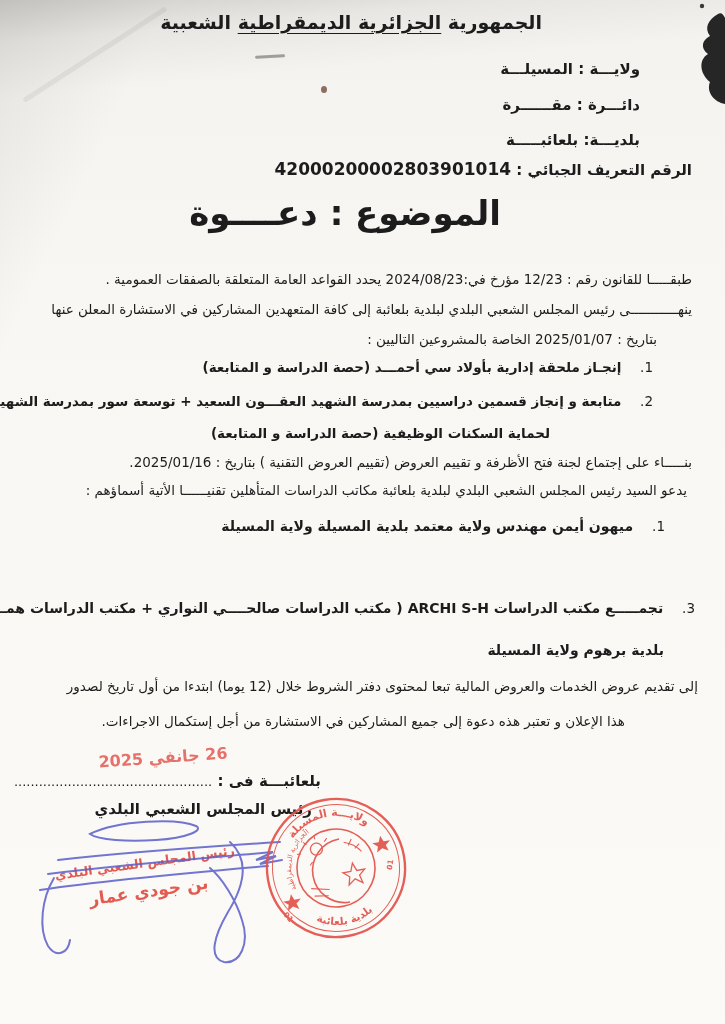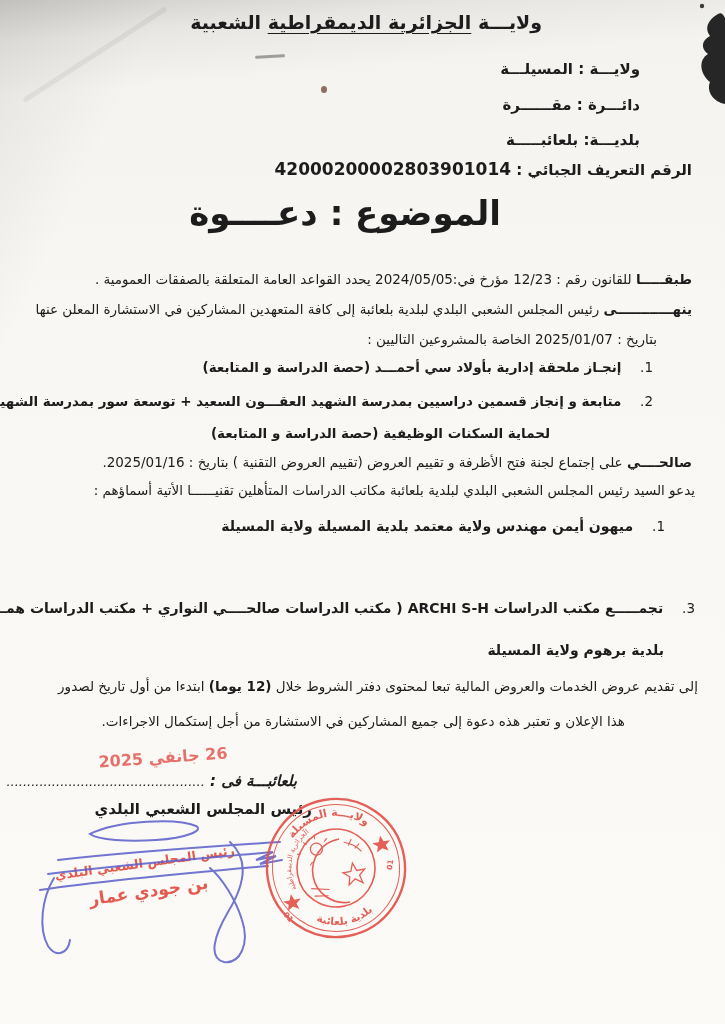--- a/index.html
+++ b/index.html
@@ -12,31 +12,31 @@
     font-family:"DejaVu Sans", sans-serif;color:#1c1c1c;direction:rtl;
   }
   .abs{position:absolute;white-space:nowrap;}
   .republic{top:11px;right:183px;font-size:19px;font-weight:bold;letter-spacing:0px;}
   .republic .ul{text-decoration:underline;text-underline-offset:4px;}
   .admin-line{right:85px;font-size:15px;font-weight:bold;}
   .tax{top:159px;right:33px;font-size:15px;font-weight:bold;}
   .tax .val{font-size:17px;letter-spacing:0.5px;}
   .subject{top:193px;right:224px;font-size:34px;font-weight:bold;margin-left:36px;}
   .para{font-size:13.5px;}
-  .lead{font-weight:bold;}
+  .lead{font-weight:normal;}
   .proj{font-size:13.5px;font-weight:bold;}
   .num{font-weight:normal;font-size:13.5px;display:inline-block;margin-left:14px;}
   .proj .num{font-weight:normal;}
   .office{font-size:14px;font-weight:bold;}
   .office .num{font-weight:normal;}
   .dater{
     top:748px;left:78px;width:170px;color:#e4635c;font-size:16px;font-weight:bold;
     transform:rotate(-4deg);letter-spacing:2px;text-align:center;opacity:0.9;
   }
-  .sign-place{top:772px;right:428px;font-size:15px;font-weight:bold;font-style:italic;}
+  .sign-place{top:772px;right:404px;font-size:15px;font-weight:bold;}
   .sign-place .dots{font-weight:normal;letter-spacing:1px;font-size:13px;}
   .sign-title{top:800px;right:413px;font-size:15px;font-weight:bold;}
   .name-stamp{
     top:851px;right:478px;width:200px;text-align:center;color:#e0463a;
     transform:rotate(-8deg);opacity:0.88;line-height:1.9;
   }
   .name-stamp .l1{font-size:12.5px;font-weight:bold;}
   .name-stamp .l2{font-size:17px;font-weight:bold;}
   .round-stamp{top:788px;left:256px;width:160px;height:160px;transform:rotate(-10deg);opacity:0.92;}
   .sig-svg{top:812px;left:38px;width:270px;height:170px;}
@@ -52,63 +52,63 @@
 
   <div class="abs streak"></div>
   <div class="abs dash"></div>
   <div class="abs dot"></div>
   <svg class="abs blob" viewBox="0 0 37 115">
     <path d="M30 14 C20 20, 16 28, 22 36 C14 40, 12 48, 20 54 C10 60, 12 74, 22 82 C18 92, 26 102, 37 104 L37 18 C35 14, 33 12, 30 14 Z" fill="#262626"></path>
     <circle cx="14" cy="6" r="2.2" fill="#3a3a3a"></circle>
   </svg>
 
   <div class="abs republic">
-    <span>ولايـــة</span>
+    <span>الجمهورية</span>
     <span class="ul">الجزائرية الديمقراطية</span>
     <span>الشعبية</span>
   </div>
 
   <div class="abs admin-line" style="top:60px;">ولايـــة : المسيلـــة</div>
   <div class="abs admin-line" style="top:96px;">دائـــرة : مقــــــرة</div>
   <div class="abs admin-line" style="top:131px;text-align:right;">بلديـــة: بلعائبـــــة</div>
 
   <div class="abs tax">
     <span>الرقم التعريف الجبائي :</span>
     <span class="val">42000200002803901014</span>
   </div>
 
   <div class="abs subject">الموضوع : دعــــوة</div>
 
   <div class="abs para" style="top:271px;right:33px;">
     <span class="lead">طبقـــــا</span>
-    <span>للقانون رقم : 12/23 مؤرخ في:2024/05/05 يحدد القواعد العامة المتعلقة بالصفقات العمومية .</span>
+    <span>للقانون رقم : 12/23 مؤرخ في:2024/08/23 يحدد القواعد العامة المتعلقة بالصفقات العمومية .</span>
   </div>
 
   <div class="abs para" style="top:301px;right:33px;">
     <span class="lead">ينهــــــــــــى</span>
     <span>رئيس المجلس الشعبي البلدي لبلدية بلعائبة إلى كافة المتعهدين المشاركين في الاستشارة المعلن عنها</span>
   </div>
   <div class="abs para" style="top:331px;right:68px;">بتاريخ : 2025/01/07 الخاصة بالمشروعين التاليين :</div>
 
   <div class="abs proj" style="top:359px;right:72px;">
     <span class="num">1.</span>
     <span>إنجـاز ملحقة إدارية بأولاد سي أحمـــد (حصة الدراسة و المتابعة)</span>
   </div>
   <div class="abs proj" style="top:393px;right:72px;">
     <span class="num">2.</span>
     <span>متابعة و إنجاز قسمين دراسيين بمدرسة الشهيد العقـــون السعيد + توسعة سور بمدرسة الشهيد حوض محمد</span>
   </div>
   <div class="abs proj" style="top:425px;right:175px;">لحماية السكنات الوظيفية (حصة الدراسة و المتابعة)</div>
 
   <div class="abs para" style="top:454px;right:33px;">
-    <span class="lead">صالحــــي</span>
+    <span class="lead">بنـــــاء</span>
     <span>على إجتماع لجنة فتح الأظرفة و تقييم العروض (تقييم العروض التقنية ) بتاريخ : 2025/01/16.</span>
   </div>
 
-  <div class="abs para" style="top:482px;right:30px;">يدعو السيد رئيس المجلس الشعبي البلدي لبلدية بلعائبة مكاتب الدراسات المتأهلين تقنيــــــا الأتية أسماؤهم :</div>
+  <div class="abs para" style="top:482px;right:38px;">يدعو السيد رئيس المجلس الشعبي البلدي لبلدية بلعائبة مكاتب الدراسات المتأهلين تقنيــــــا الأتية أسماؤهم :</div>
 
   <div class="abs office" style="top:518px;right:60px;">
     <span class="num">1.</span>
     <span>ميهون أيمن مهندس ولاية معتمد بلدية المسيلة ولاية المسيلة</span>
   </div>
   <div class="abs office" style="top:600px;right:30px;">
     <span class="num">3.</span>
     <span>تجمـــــع مكتب الدراسات ARCHI S-H ( مكتب الدراسات صالحــــي النواري + مكتب الدراسات همــــاك طارق)</span>
   </div>
   <div class="abs office" style="top:642px;right:61px;">بلدية برهوم ولاية المسيلة</div>

